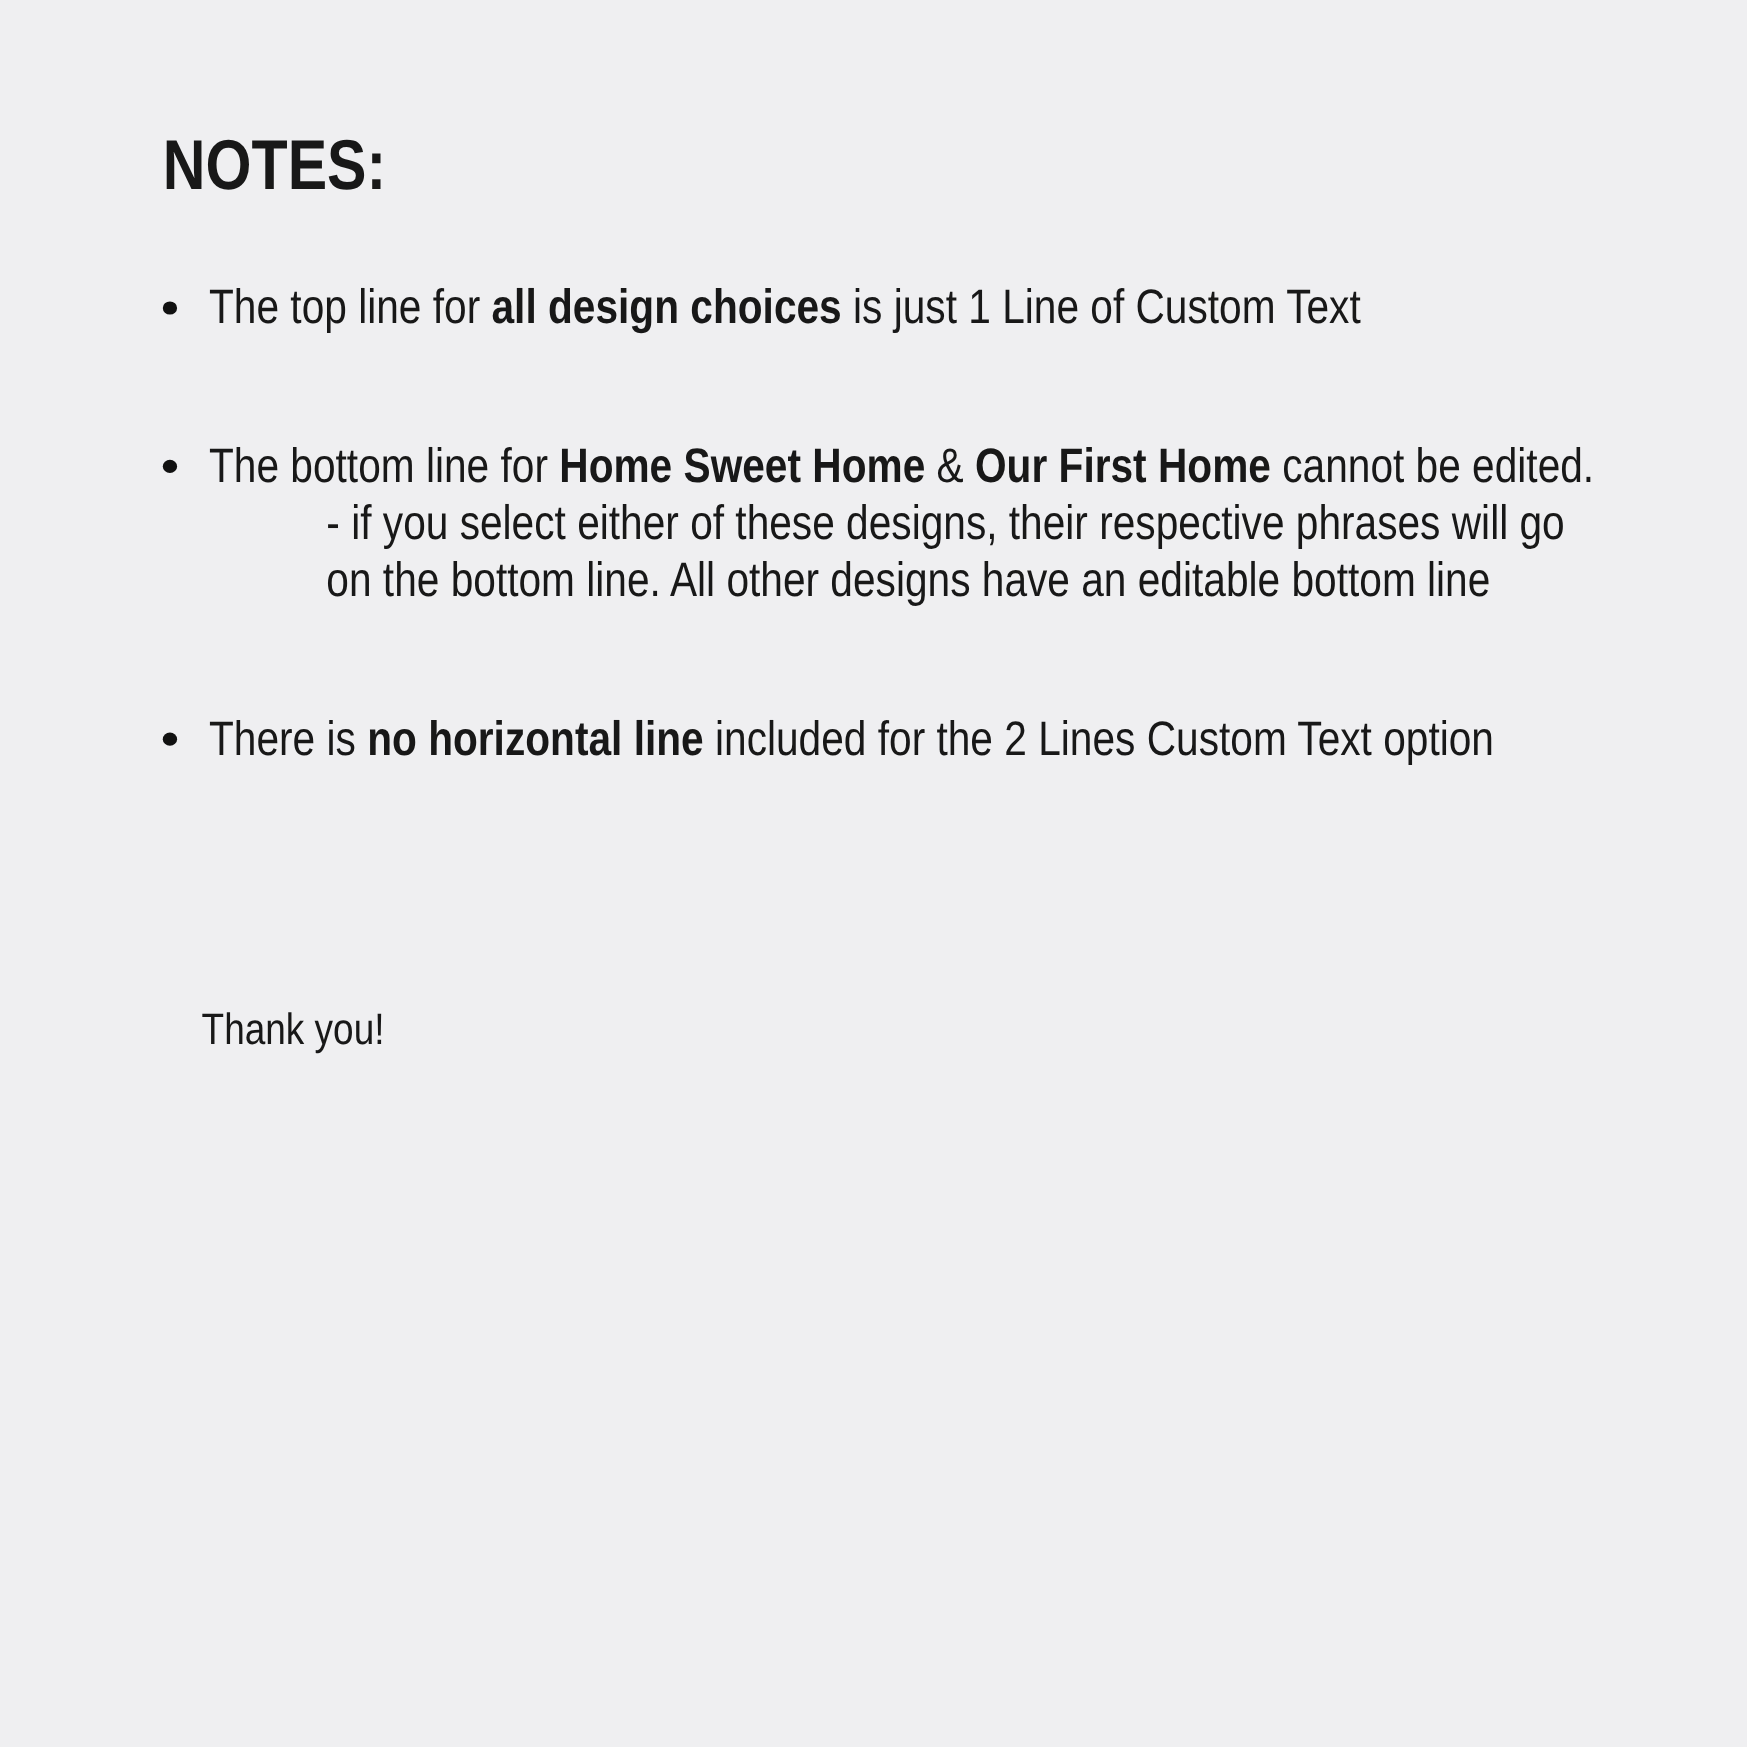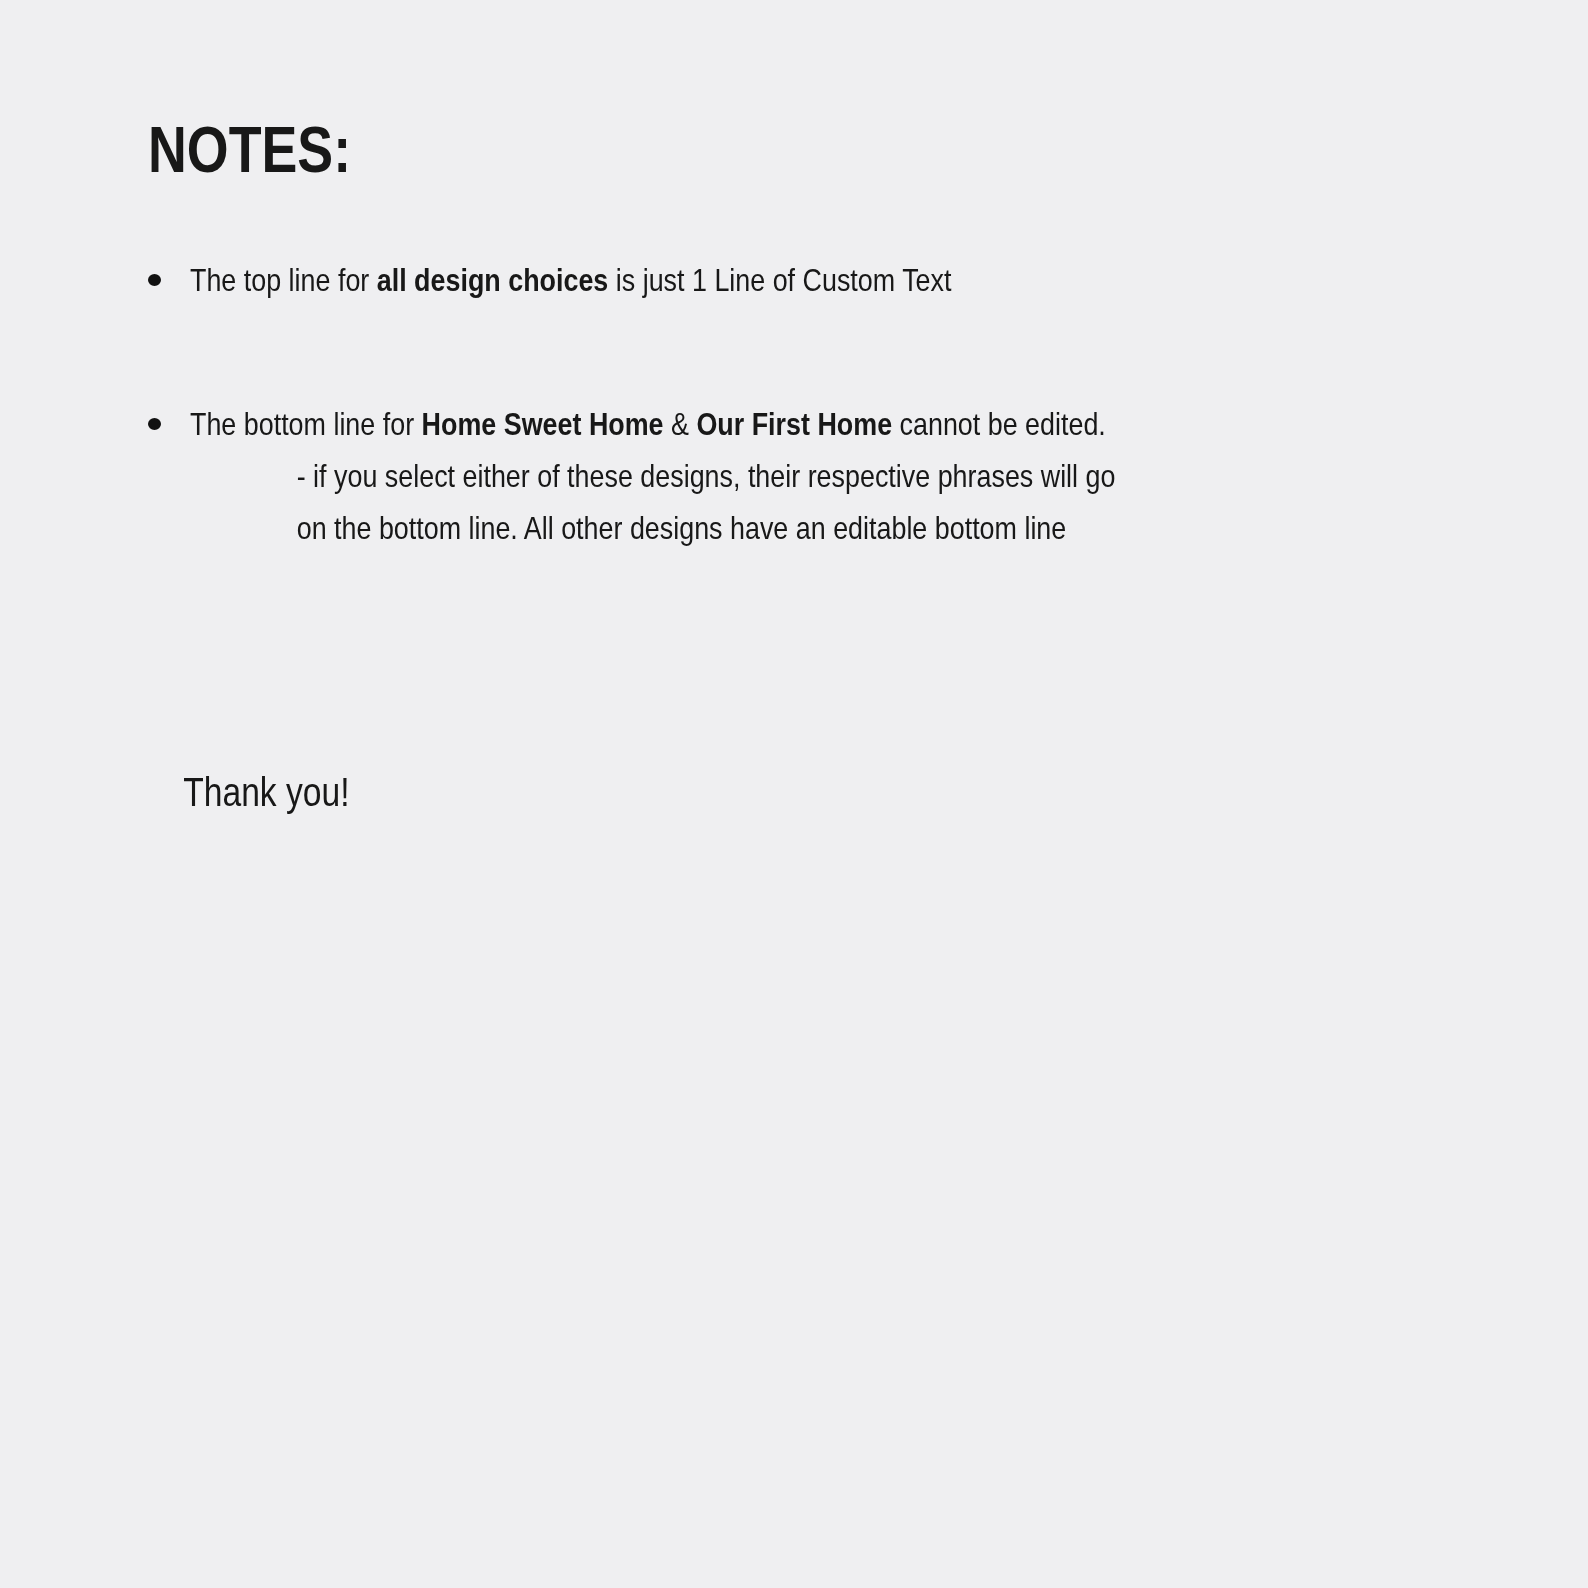--- a/index.html
+++ b/index.html
@@ -56,21 +56,21 @@
     flex: 0 0 auto;
     width: 13px;
     height: 12px;
     border-radius: 50%;
     background: #111;
     margin-top: 20px;
     margin-right: 29px;
   }
 
   .txt {
-    font-size: 32px;
+    font-size: 44px;
     line-height: 52px;
   }
 
   .txt .line { display: block; }
 
   .txt .line.indent {
     padding-left: 127px;
   }
 
   .txt b { font-weight: bold; }
@@ -96,16 +96,22 @@
         </div>
       </li>
       <li>
         <span class="dot" style="background: rgb(17, 17, 17);"></span>
         <div class="txt">
           <div class="line cond"><span>The bottom line for </span><b>Home Sweet Home</b><span> &amp; </span><b>Our First Home</b><span> cannot be edited.</span></div>
           <div class="line cond indent"><span>- if you select either of these designs, their respective phrases will go</span></div>
           <div class="line cond indent"><span>on the bottom line. All other designs have an editable bottom line</span></div>
         </div>
       </li>
+      <li>
+        <span class="dot" style="background: rgb(17, 17, 17);"></span>
+        <div class="txt">
+          <div class="line cond"><span>There is </span><b>no horizontal line</b><span> included for the 2 Lines Custom Text option</span></div>
+        </div>
+      </li>
     </ul>
 
   <div class="closing cond">Thank you!</div>
 </div>
 
 </body></html>

